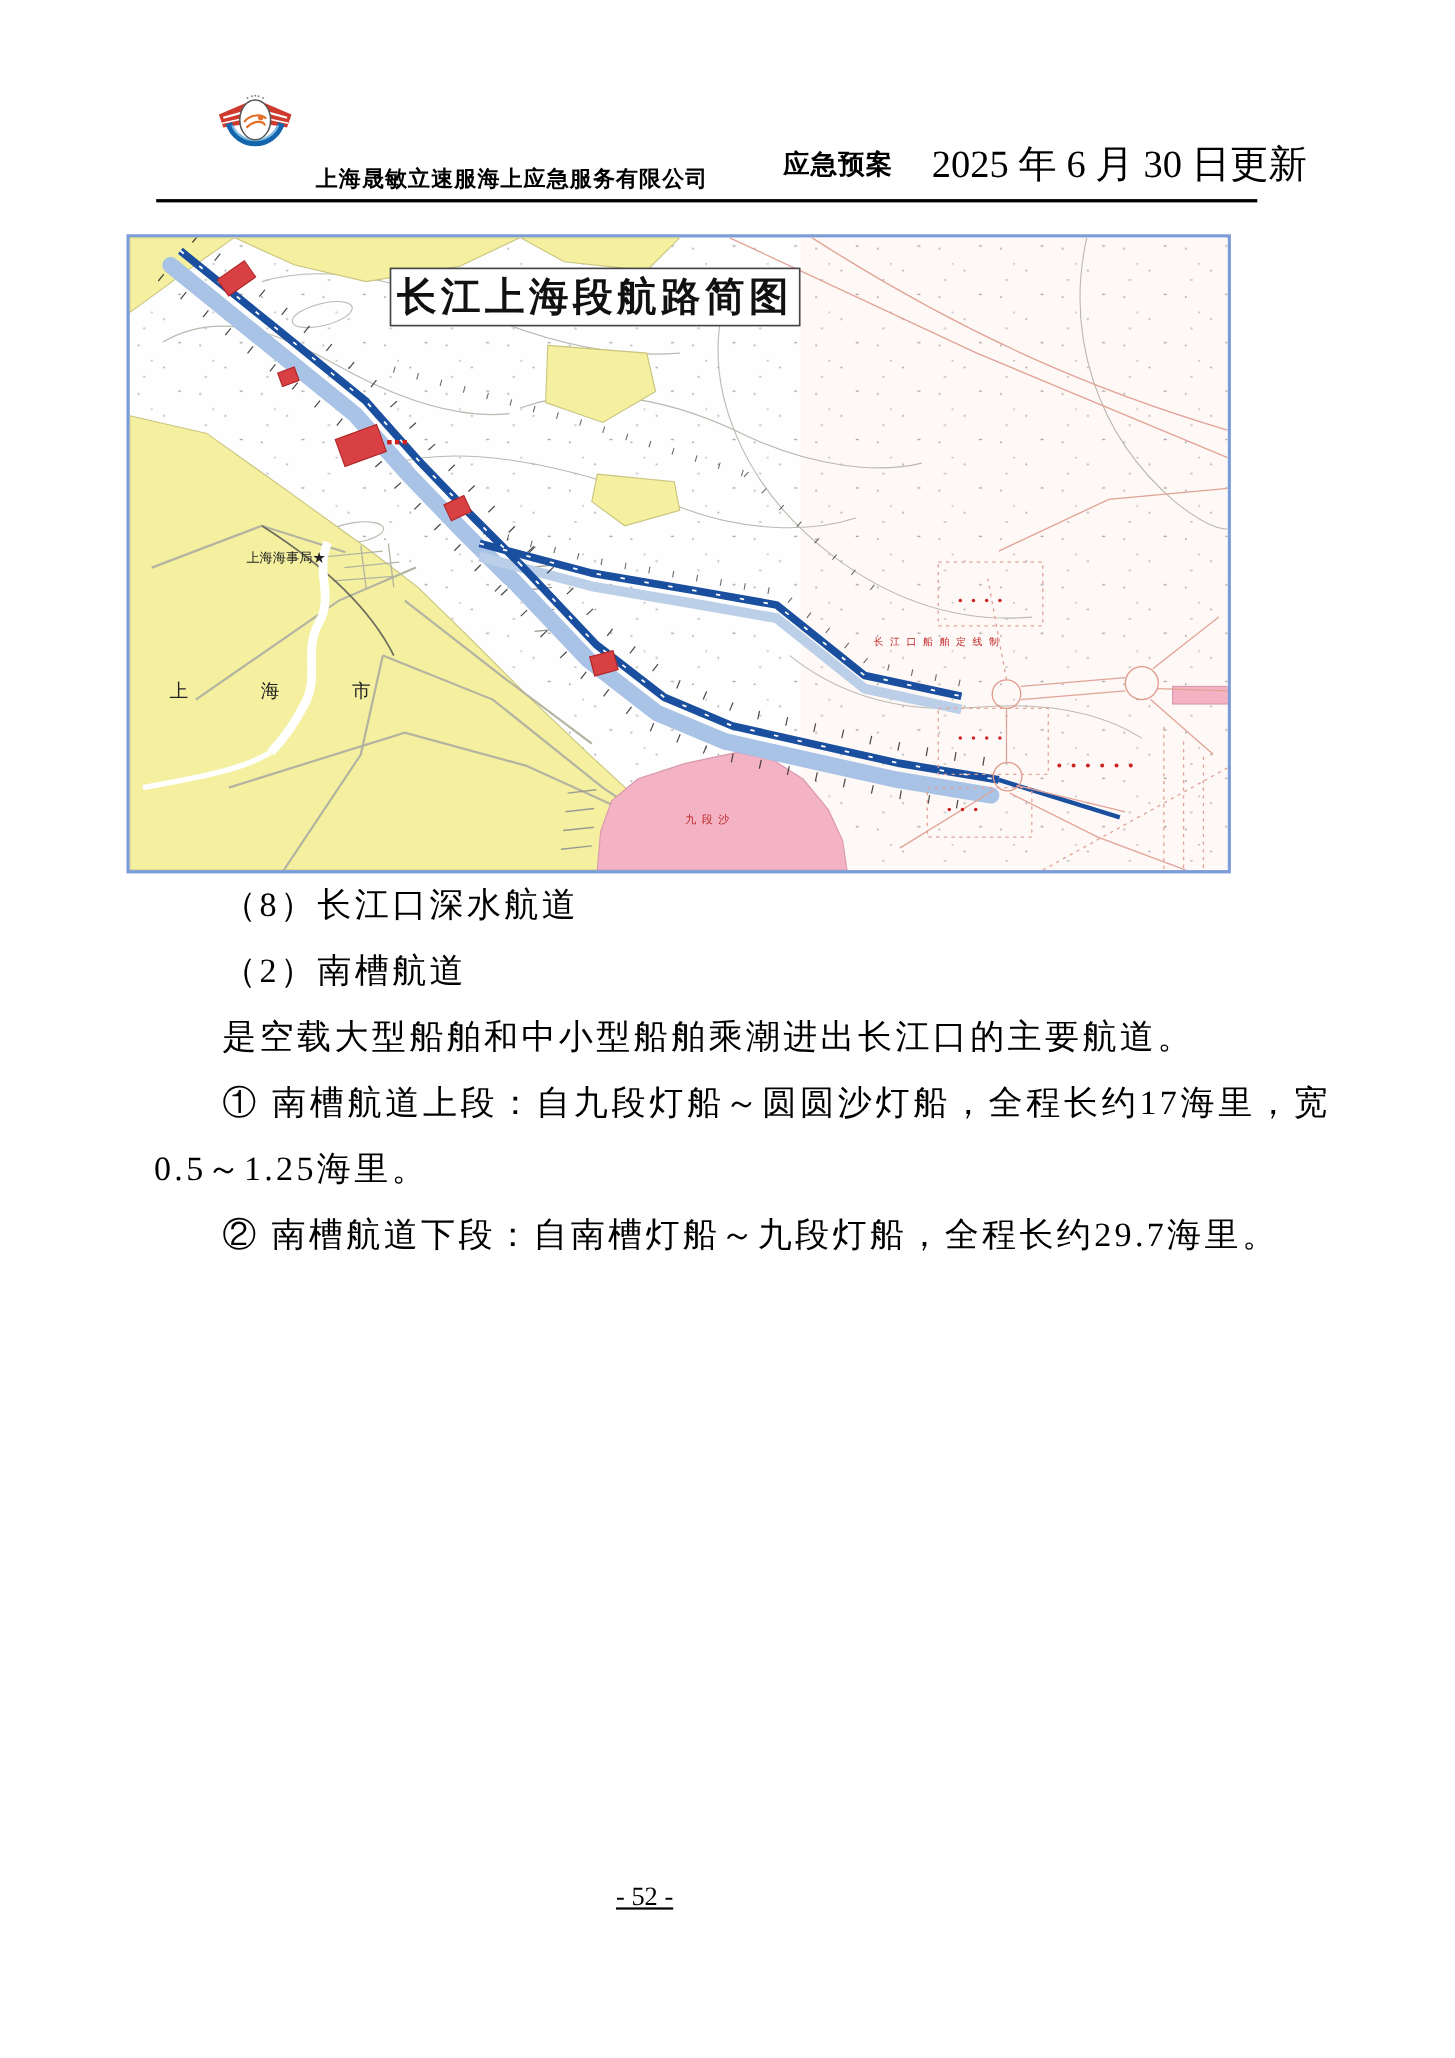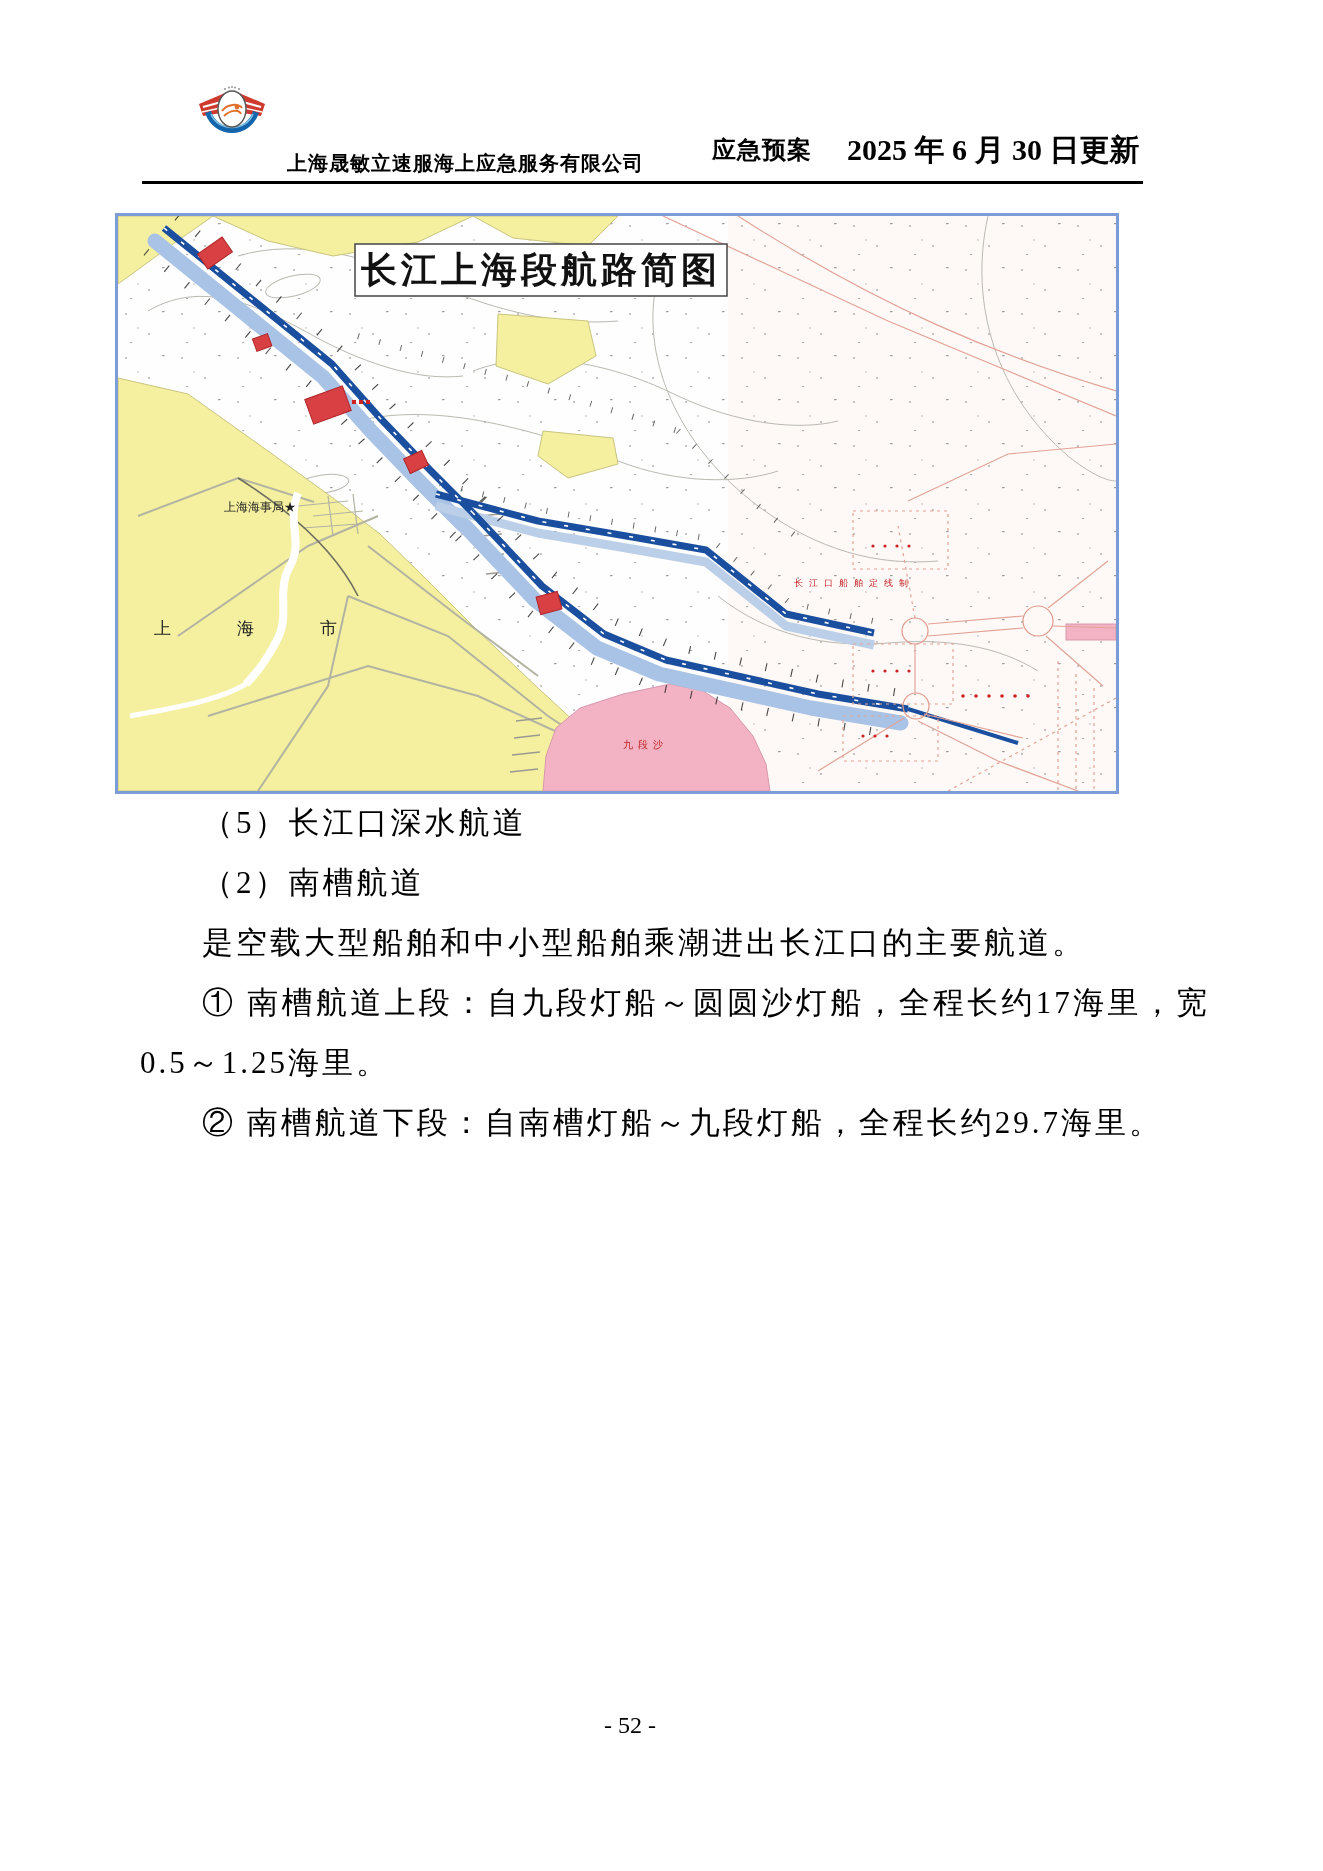--- a/index.html
+++ b/index.html
@@ -9,36 +9,36 @@
   }
   .abs{position:absolute;}
 
   
   .hdr-logo{left:197px;top:78px;width:70px;height:70px;}
   .hdr-company{left:287px;top:146px;font-family:"Liberation Sans",sans-serif;
     font-weight:bold;font-size:20px;line-height:34px;letter-spacing:1px;white-space:nowrap;}
   .hdr-doctype{left:712px;top:133px;font-family:"Liberation Sans",sans-serif;
     font-weight:bold;font-size:24px;line-height:34px;letter-spacing:1px;white-space:nowrap;}
   .hdr-date{left:847px;top:133px;font-family:"Liberation Serif",serif;
-    font-weight:bold;font-size:30px;line-height:34px;white-space:nowrap;}
+    font-weight:normal;font-size:35px;line-height:34px;white-space:nowrap;}
   .hdr-rule{left:142px;top:181px;width:1001px;height:3px;background:#000;}
 
   
   .map-frame{left:115px;top:213px;width:998px;height:575px;
     border:3px solid #7b9cd6;box-sizing:content-box;background:#fdfdfd;}
   .map-frame svg{display:block;}
 
   
   .bodytext{left:140px;top:793px;width:1070px;font-size:31px;line-height:60px;
     letter-spacing:3px;text-align:justify;text-justify:inter-character;}
   .bodytext p{margin:0;text-indent:2em;}
 
   
-  .pageno{left:560px;top:1712px;width:140px;text-align:center;
-    font-size:24px;font-family:"Liberation Serif",serif;}
+  .pageno{left:560px;top:1712px;width:140px;
+    font-size:24px;font-family:"Liberation Serif",serif;text-decoration:underline;}
 
   
   .ch-band{stroke:#a9c3e6;stroke-width:15;fill:none;stroke-linejoin:round;stroke-linecap:round;}
   .ch-band2{stroke:#bccfe9;stroke-width:9;fill:none;stroke-linejoin:round;}
   .ch-main{stroke:#1a4e9e;stroke-width:7;fill:none;stroke-linejoin:round;}
   .ch-main4{stroke:#1a4e9e;stroke-width:4;fill:none;}
   .ch-dash{stroke:#fff;stroke-width:1.6;stroke-dasharray:4 18;fill:none;}
   .ch-ticks{stroke:#1c1c1c;stroke-width:8;stroke-dasharray:1.1 25;fill:none;opacity:.8;}
   .ch-ticks-sm{stroke:#1c1c1c;stroke-width:6;stroke-dasharray:1 21;fill:none;opacity:.65;}
   .contour{stroke:#b9b9b0;stroke-width:1;fill:none;}
@@ -237,20 +237,20 @@
   </g>
 
   <g>
     <rect x="237" y="28" width="372" height="52" fill="#fff" stroke="#444" stroke-width="1.5"></rect>
     <text x="423" y="66" text-anchor="middle" font-size="36" font-weight="bold" font-family="Liberation Sans, sans-serif" fill="#111" letter-spacing="4">长江上海段航路简图</text>
   </g>
 </svg>
 </div>
 
 <div class="abs bodytext">
-  <p>（5）长江口深水航道</p>
+  <p>（8）长江口深水航道</p>
   <p>（2）南槽航道</p>
   <p>是空载大型船舶和中小型船舶乘潮进出长江口的主要航道。</p>
   <p>① 南槽航道上段：自九段灯船～圆圆沙灯船，全程长约17海里，宽0.5～1.25海里。</p>
   <p>② 南槽航道下段：自南槽灯船～九段灯船，全程长约29.7海里。</p>
 </div>
 
 <div class="abs pageno">- 52 -</div>
 
 </body></html>

